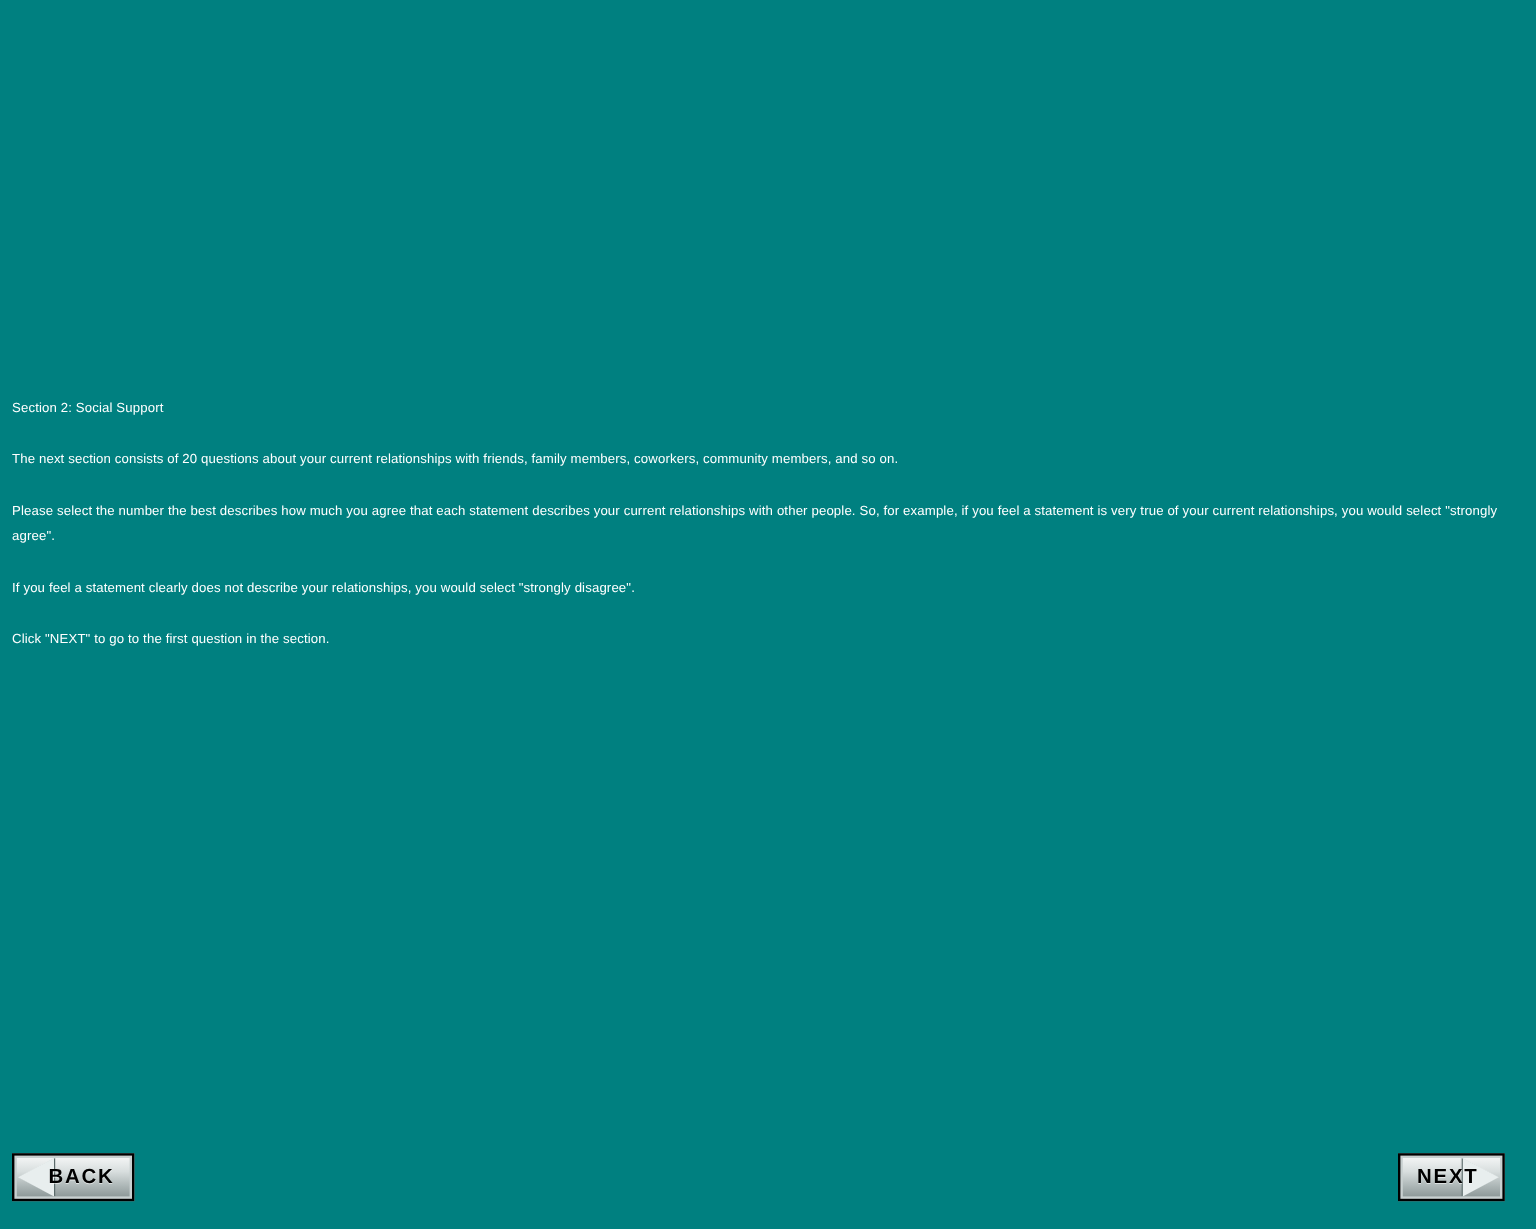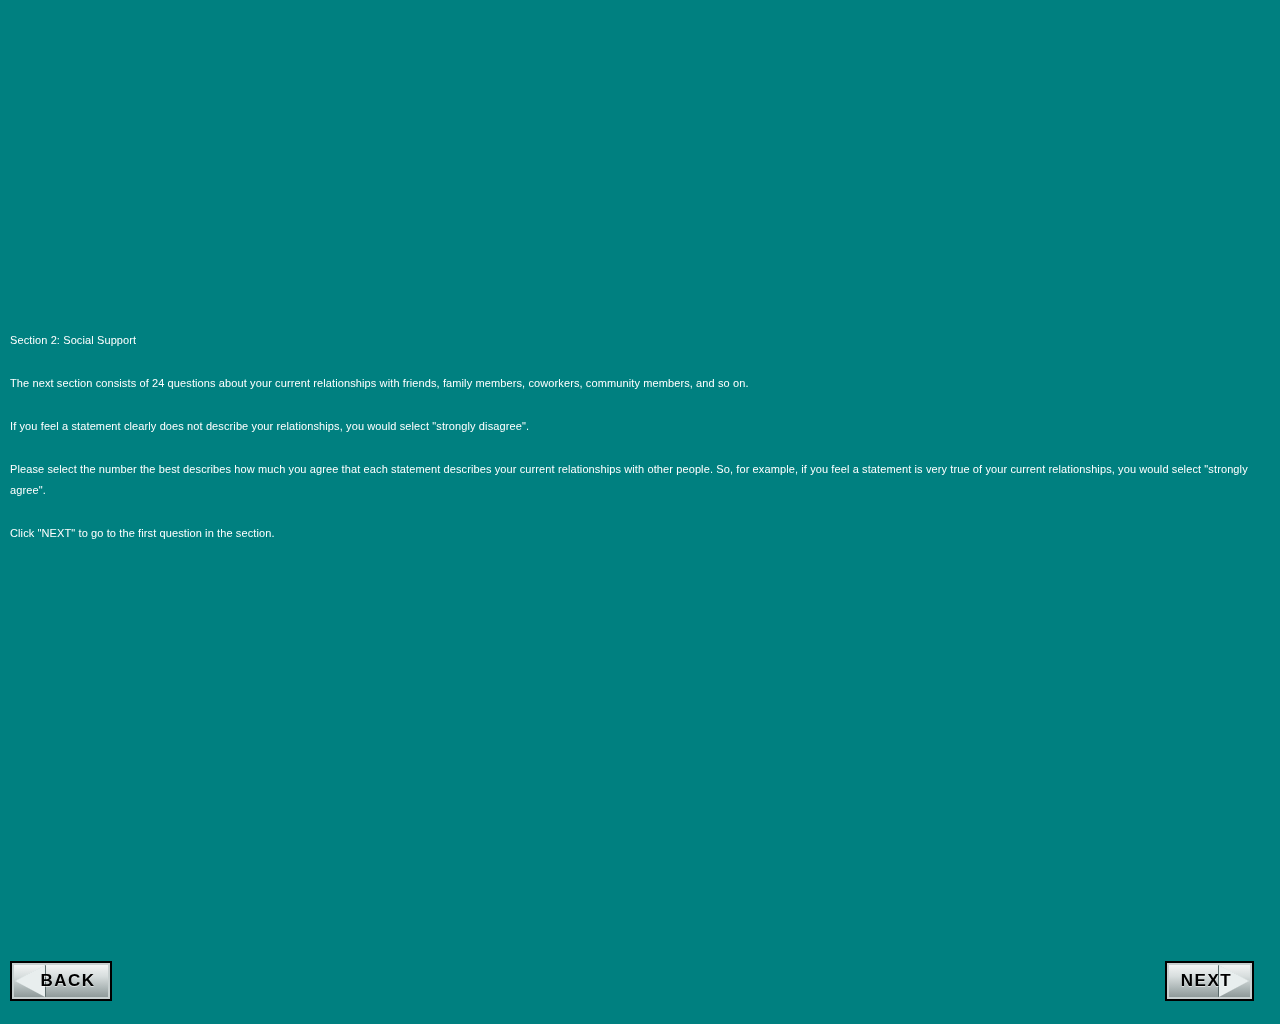--- a/index.html
+++ b/index.html
@@ -111,23 +111,23 @@
     padding-right: 6px;
   }
 </style>
 </head>
 <body>
 
 <div id="screen">
 
   <div id="content">
     <p class="para">Section 2: Social Support</p>
-    <p class="para">The next section consists of 24 questions about your current relationships with friends, family members, coworkers, community members, and so on.</p>
+    <p class="para">The next section consists of 20 questions about your current relationships with friends, family members, coworkers, community members, and so on.</p>
+    <p class="para">Please select the number the best describes how much you agree that each statement describes your current relationships with other people. So, for example, if you feel a statement is very true of your current relationships, you would select "strongly agree".</p>
     <p class="para">If you feel a statement clearly does not describe your relationships, you would select "strongly disagree".</p>
-    <p class="para">Please select the number the best describes how much you agree that each statement describes your current relationships with other people. So, for example, if you feel a statement is very true of your current relationships, you would select "strongly agree".</p>
     <p class="para">Click "NEXT" to go to the first question in the section.</p>
   </div>
 
   <div class="nav-btn" id="back-button">
     <div class="btn-inner">
       <span class="arrow arrow-left"></span>
     </div>
     <span class="btn-label">BACK</span>
   </div>
 

